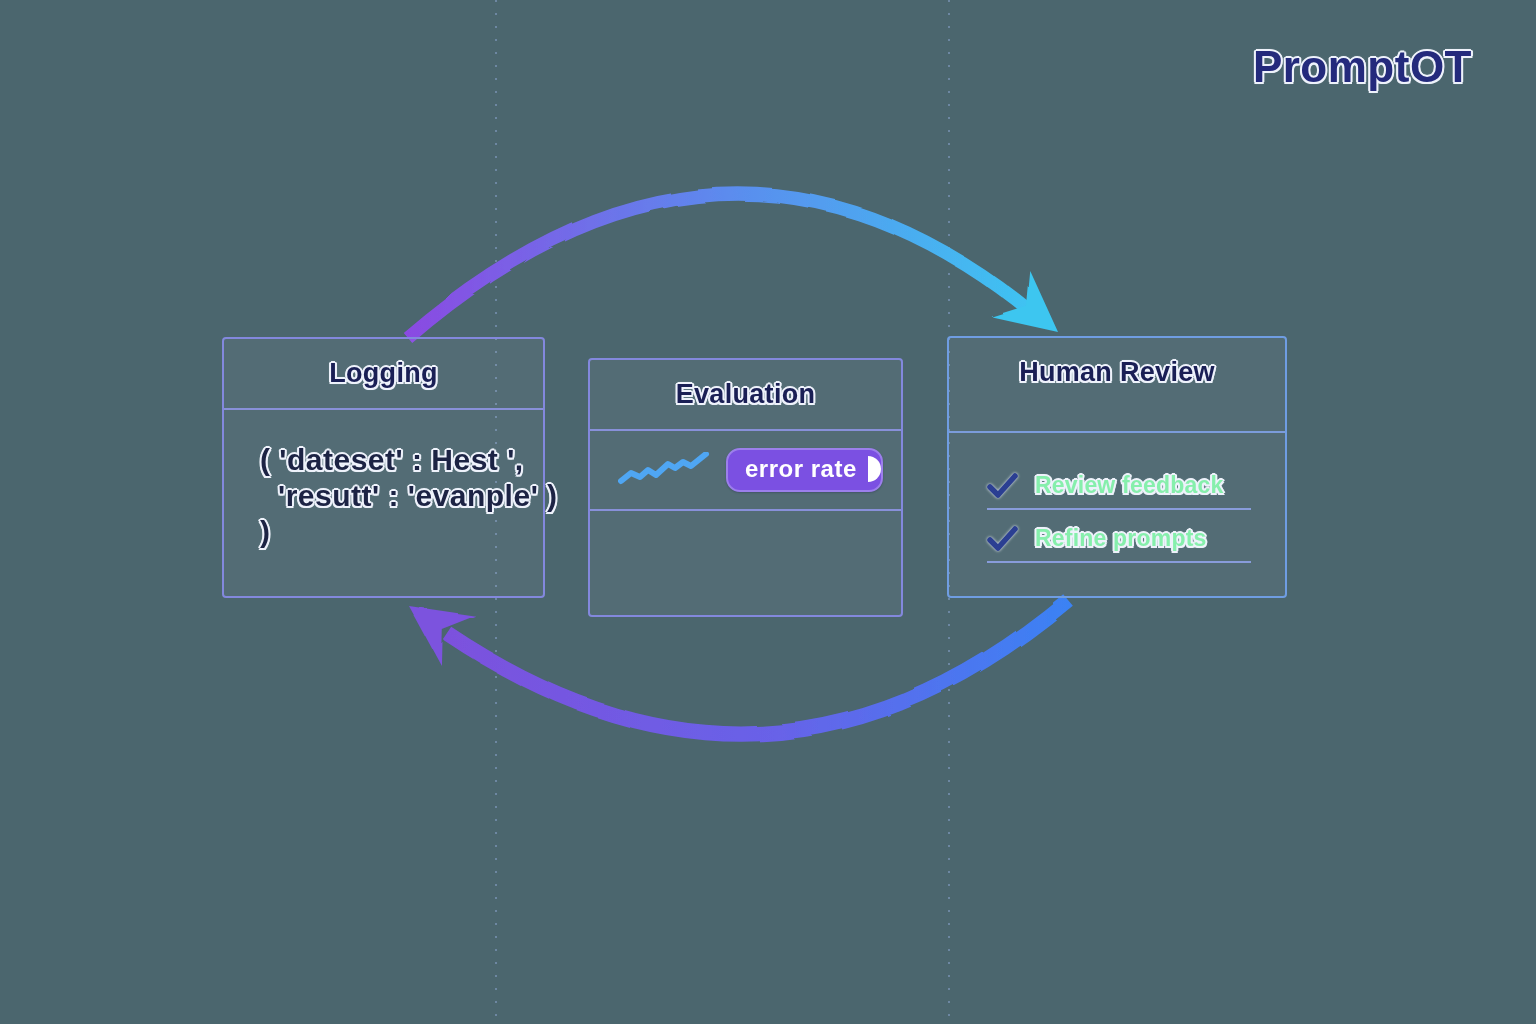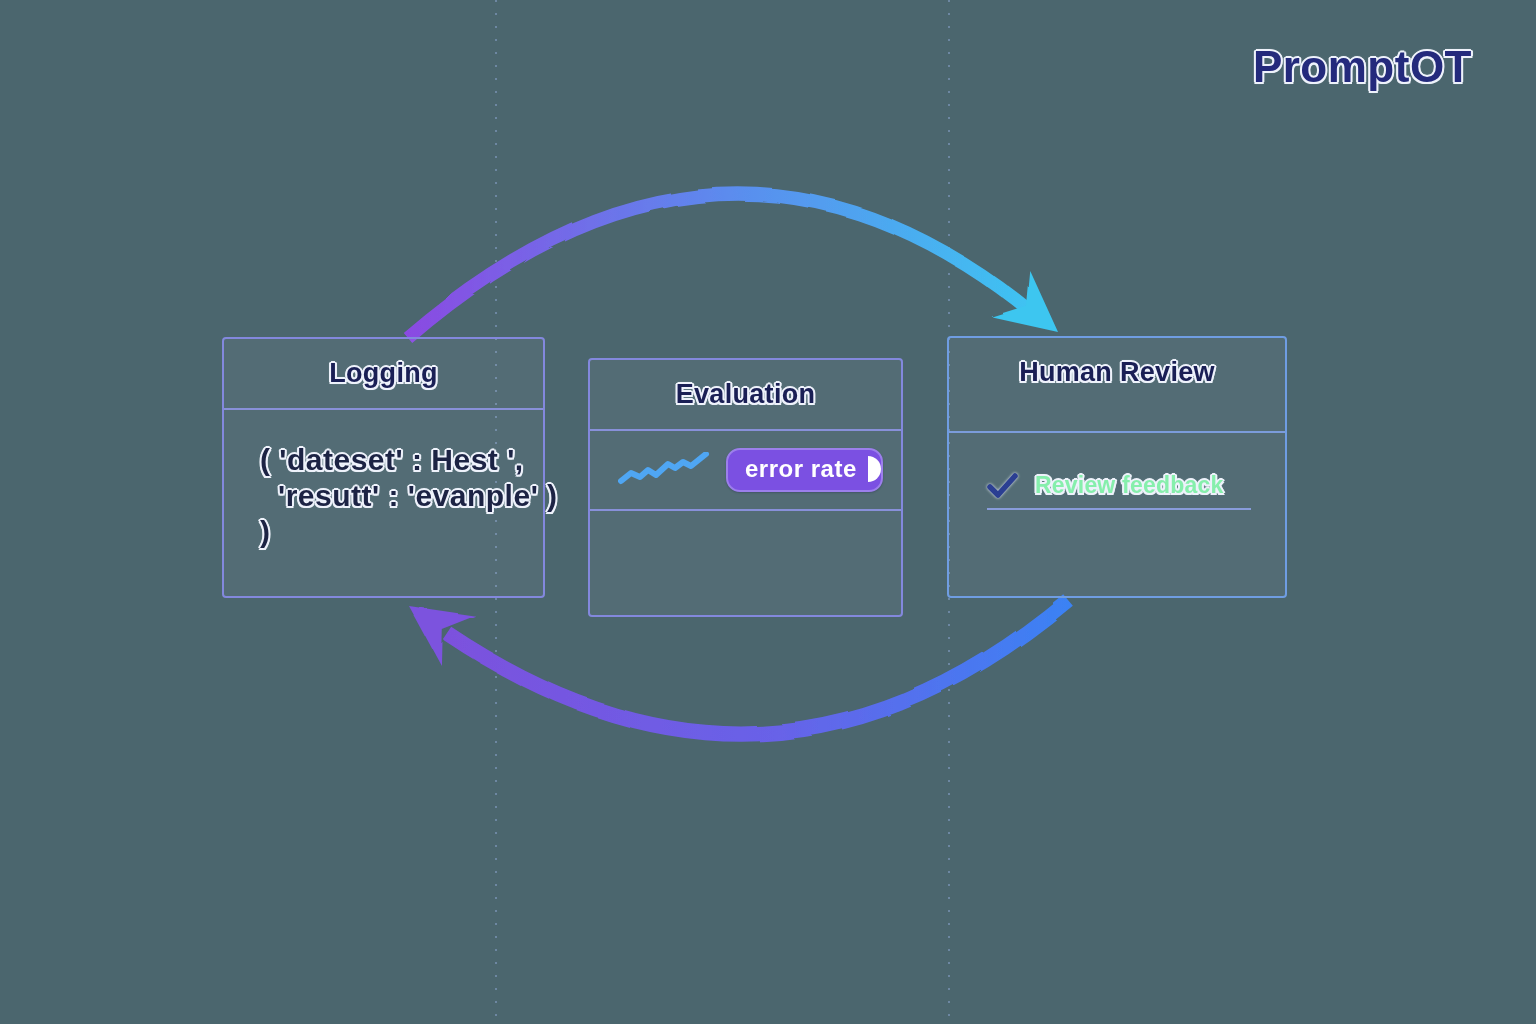--- a/index.html
+++ b/index.html
@@ -157,14 +157,20 @@
 <div class="card blue" id="card-review">
   <div class="card-title halo">Human Review</div>
   <div class="sep-b"></div>
   <div class="review-body">
     <div class="check-row">
       <svg class="check-icon" width="31" height="27" viewBox="0 0 31 27">
         <path d="M3 15 L11 23 L28 4" fill="none" stroke="#2B3F92" stroke-width="5.5" stroke-linecap="round" stroke-linejoin="round"></path>
       </svg>
       <span class="check-label halo">Review feedback</span>
     </div>
+    <div class="check-row">
+      <svg class="check-icon" width="31" height="27" viewBox="0 0 31 27">
+        <path d="M3 15 L11 23 L28 4" fill="none" stroke="#2B3F92" stroke-width="5.5" stroke-linecap="round" stroke-linejoin="round"></path>
+      </svg>
+      <span class="check-label halo">Refine prompts</span>
+    </div>
   </div>
 </div>
 
 </body></html>

